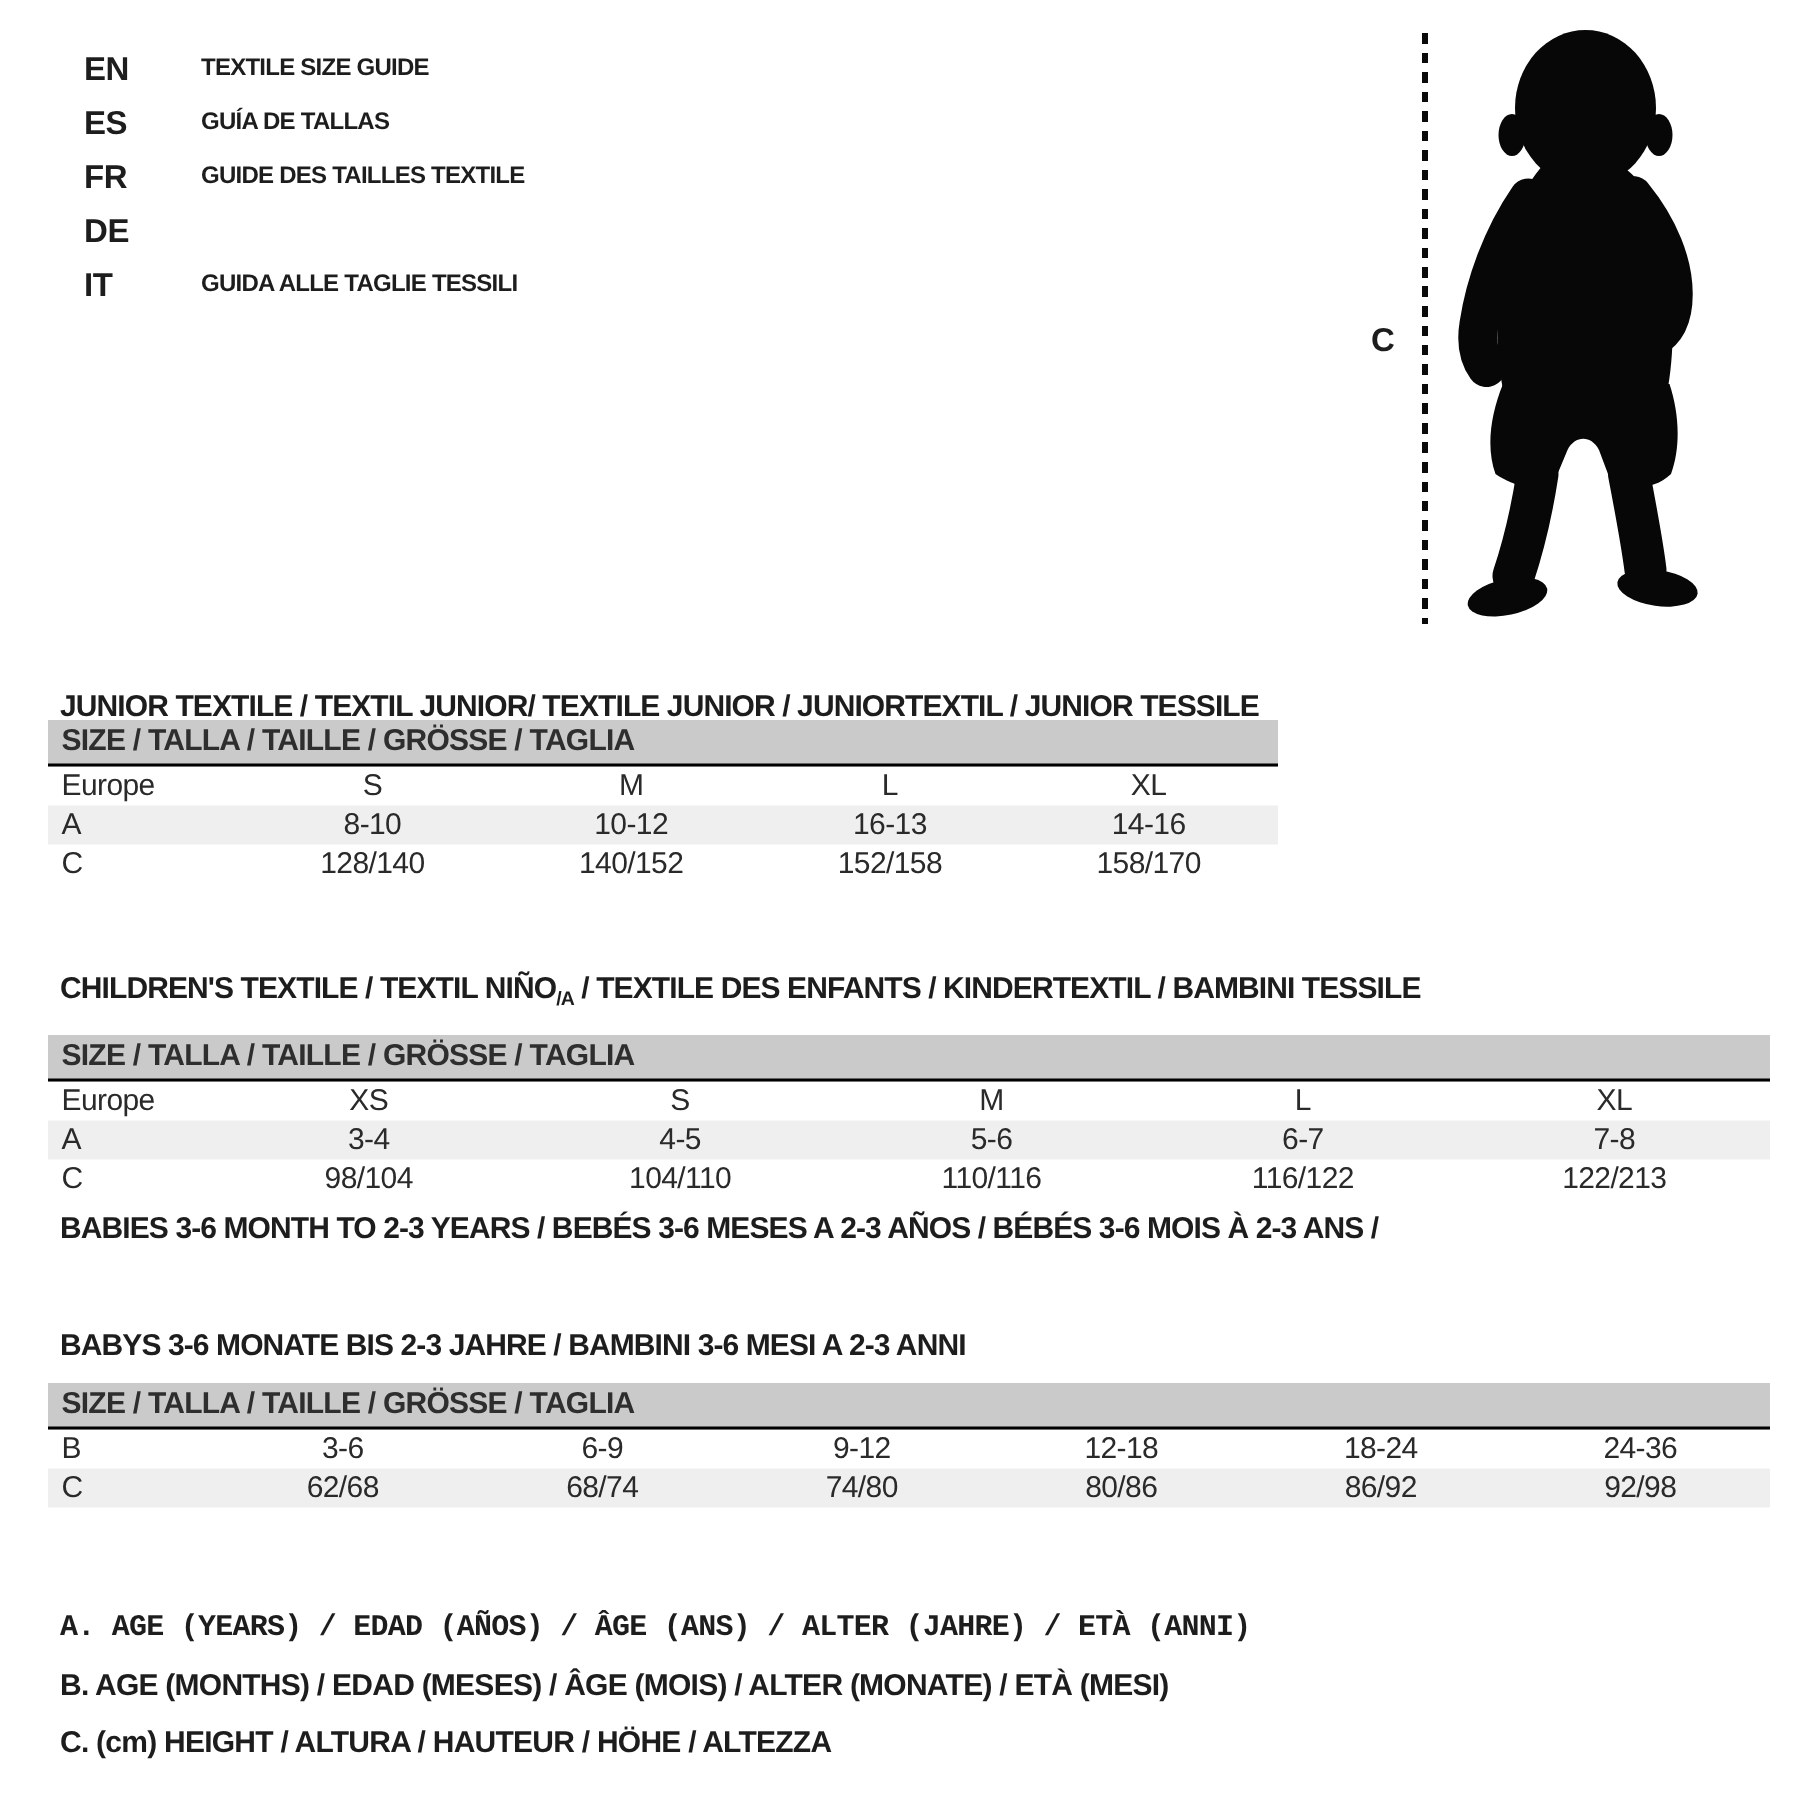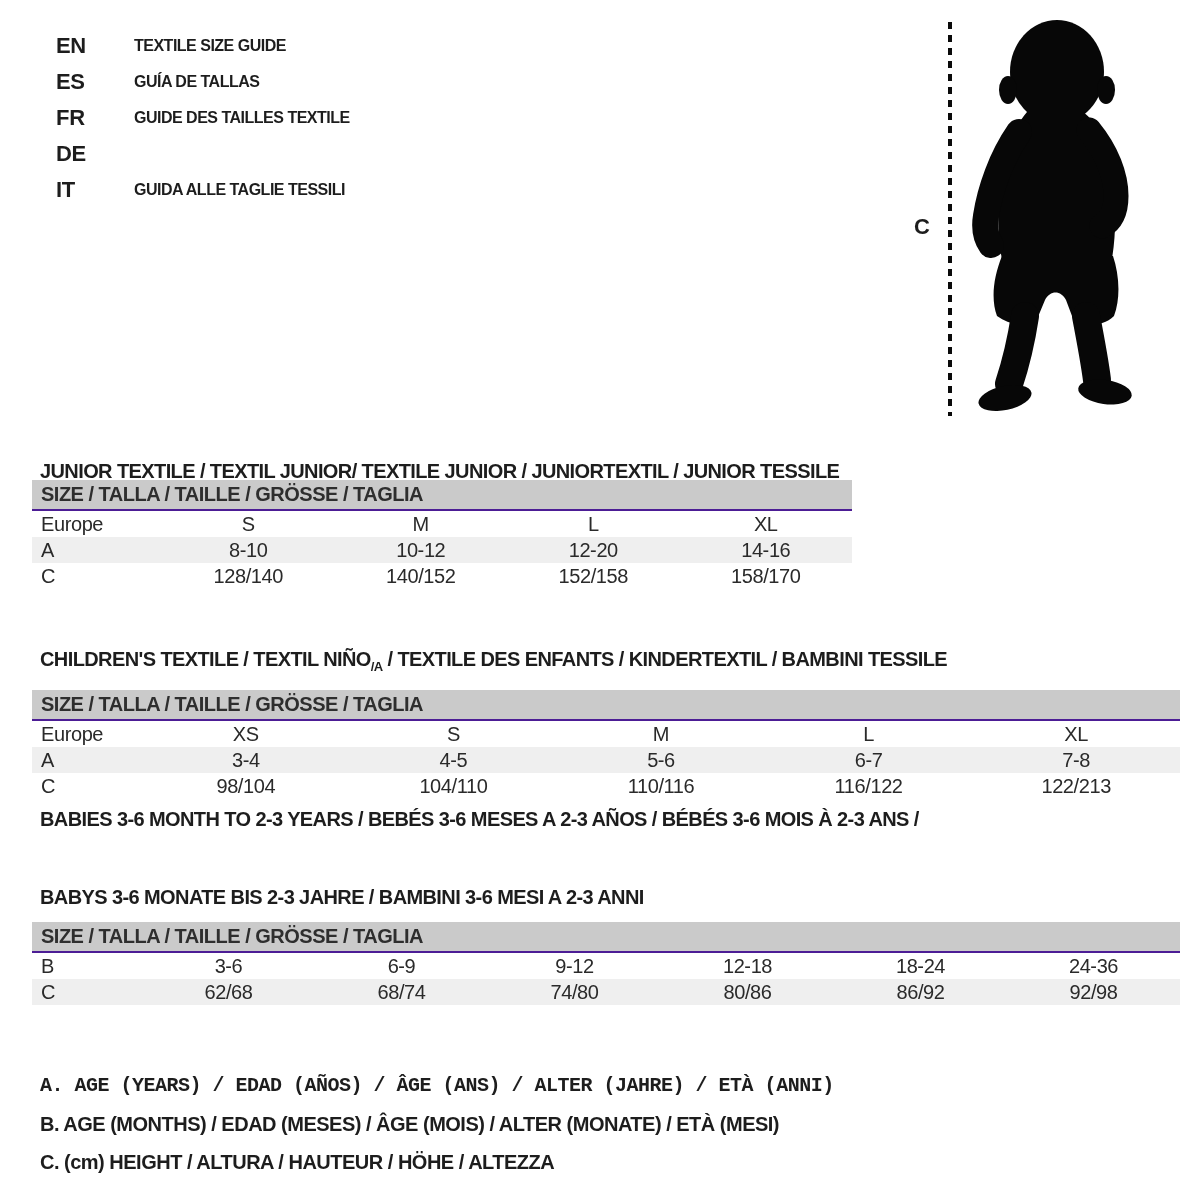--- a/index.html
+++ b/index.html
@@ -42,21 +42,21 @@
   .sub-a { font-size: 13px; vertical-align: sub; font-weight: 700; }
 
   
   .size-table { position: absolute; left: 32px; }
   .tbl-junior   { top: 480px; width: 820px; }
   .tbl-children { top: 690px; width: 1148px; }
   .tbl-babies   { top: 922px; width: 1148px; }
 
   .size-header {
     height: 31px; line-height: 29px;
-    background: #cacaca; border-bottom: 2px solid #4c1d95;
+    background: #cacaca; border-bottom: 2px solid #000000;
     font-weight: 700; font-size: 20px; letter-spacing: -0.5px;
     color: #2e2e2e; padding-left: 9px;
   }
   .t-row { display: flex; height: 26px; align-items: center; font-size: 20px; letter-spacing: -0.4px; color: #2a2a2a; }
   .t-row.alt { background: #efefef; }
   .t-label { padding-left: 9px; font-size: 20px; }
   .tbl-junior .t-label { width: 130px; }
   .tbl-children .t-label, .tbl-babies .t-label { width: 110px; }
   .t-cell { flex: 1; text-align: center; }
 
@@ -119,21 +119,21 @@
     <span class="t-label">Europe</span>
     <span class="t-cell">S</span>
     <span class="t-cell">M</span>
     <span class="t-cell">L</span>
     <span class="t-cell">XL</span>
   </div>
   <div class="t-row alt">
     <span class="t-label">A</span>
     <span class="t-cell">8-10</span>
     <span class="t-cell">10-12</span>
-    <span class="t-cell">12-20</span>
+    <span class="t-cell">16-13</span>
     <span class="t-cell">14-16</span>
   </div>
   <div class="t-row">
     <span class="t-label">C</span>
     <span class="t-cell">128/140</span>
     <span class="t-cell">140/152</span>
     <span class="t-cell">152/158</span>
     <span class="t-cell">158/170</span>
   </div>
 </div>

